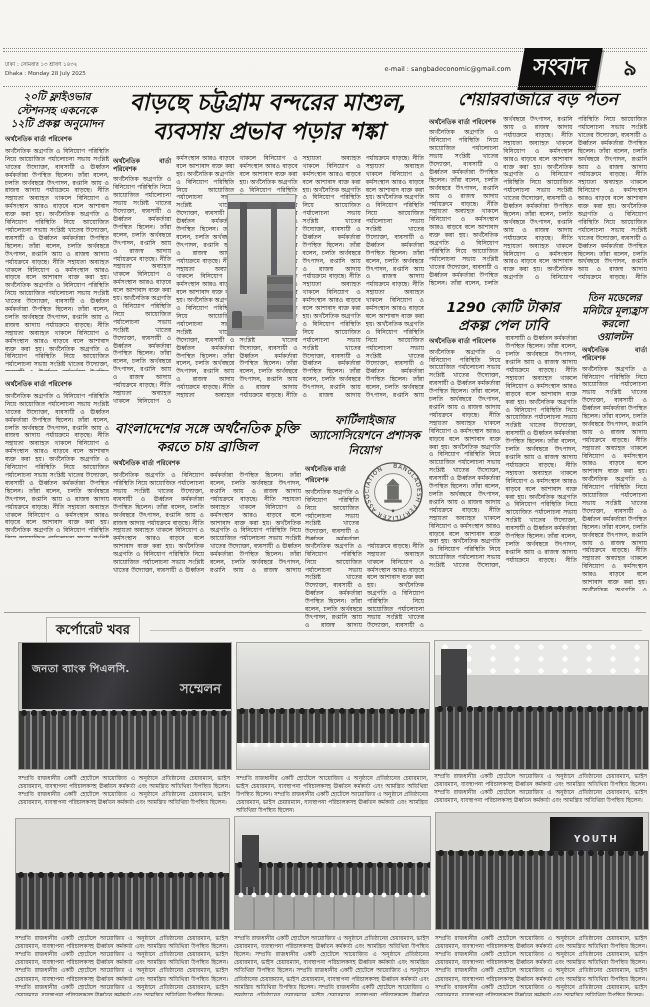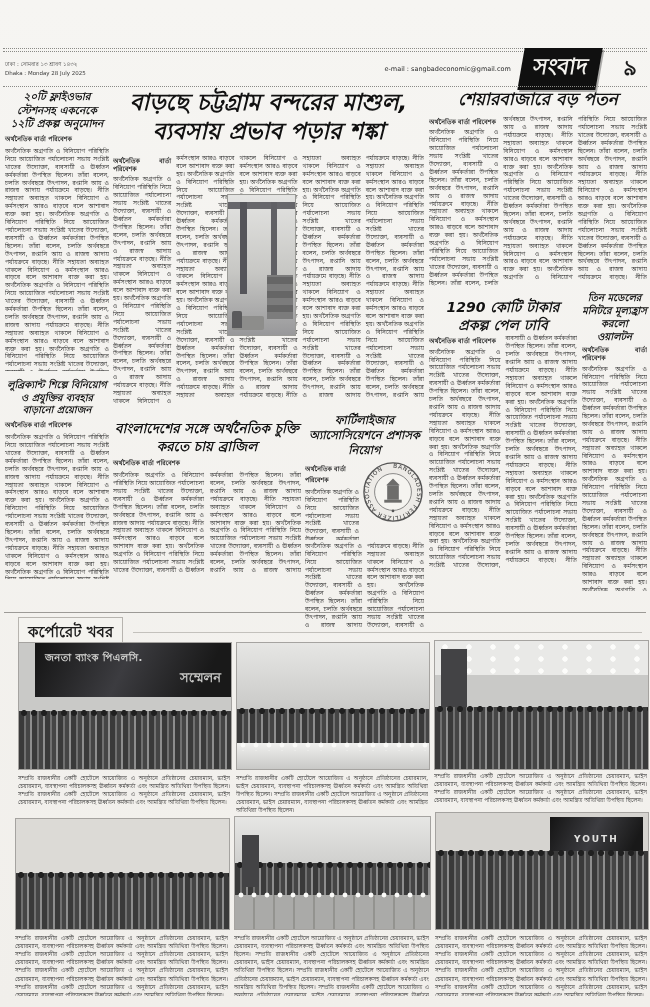--- a/index.html
+++ b/index.html
@@ -50,21 +50,21 @@
   .art-brazil .headline{font-size:13.5px;}
   .art-brazil .body{column-count:2;column-gap:6px;height:106px;}
   .art-fert{position:absolute;left:305px;top:413px;width:119px;}
   .art-fert .headline{font-size:11.5px;}
   .fert-row{margin-top:3px;overflow:hidden;}
   .fert-seal{float:right;margin:0 0 2px 3px;}
   .fert-body{column-count:2;column-gap:5px;height:92px;margin-top:2px;}
   
   .corp-rule{position:absolute;top:612px;left:4px;right:4px;border-top:1px solid #9c9a96;}
   .corp-header{position:absolute;top:617px;left:18px;right:8px;display:flex;align-items:center;gap:10px;}
-  .corp-title{font-size:15px;font-weight:bold;border:1px solid #b7b4af;padding:2px 9px;background:#f4f3ef;}
+  .corp-title{font-size:13px;font-weight:bold;border:1px solid #b7b4af;padding:2px 9px;background:#f4f3ef;margin-left:28px;}
   .corp-line{flex:1;border-top:1px solid #c3c1bc;}
   .ph{position:absolute;border:1px solid #a5a3a0;overflow:hidden;background:#c9c9c7;}
   .cap{position:absolute;font-size:5.6px;line-height:1.45;text-align:justify;color:#2a2a2a;overflow:hidden;}
   .crowd{position:absolute;left:0;right:0;bottom:0;
       background:repeating-linear-gradient(90deg,#3a3a3a 0 5px,#707070 5px 7px,#454545 7px 11px,#8e8e8e 11px 13px);}
   .crowd:before{content:'';position:absolute;top:-3px;left:0;right:0;height:10px;
       background-image:radial-gradient(circle at 5px 5px,#202020 2.6px,rgba(0,0,0,0) 3.4px);background-size:10px 10px;}
   .banner-dark{position:absolute;background:linear-gradient(115deg,#141414,#3c3c40 45%,#191919 85%);color:#d4d4d2;}
   .room{position:absolute;inset:0;background:linear-gradient(#e6e6e4,#c0c0be 70%,#a8a8a6);}
   .table-band{position:absolute;left:0;right:0;bottom:0;background:linear-gradient(#f0f0ee,#c9c9c7);}
@@ -95,21 +95,20 @@
   </div>
   <div class="dots" style="top:86px"></div>
 
   <div class="col-left">
     <div class="art-flyover">
       <div class="headline">২০টি ফ্লাইওভার স্টেশনসহ একনেকে ১২টি প্রকল্প অনুমোদন</div>
       <div class="byline">অর্থনৈতিক বার্তা পরিবেশক</div>
       <div class="body">অর্থনৈতিক অগ্রগতি ও বিনিয়োগ পরিস্থিতি নিয়ে আয়োজিত পর্যালোচনা সভায় সংশ্লিষ্ট খাতের উদ্যোক্তা, ব্যবসায়ী ও ঊর্ধ্বতন কর্মকর্তারা উপস্থিত ছিলেন। তাঁরা বলেন, চলতি অর্থবছরে উৎপাদন, রপ্তানি আয় ও রাজস্ব আদায় পর্যায়ক্রমে বাড়ছে। নীতি সহায়তা অব্যাহত থাকলে বিনিয়োগ ও কর্মসংস্থান আরও বাড়বে বলে আশাবাদ ব্যক্ত করা হয়। অর্থনৈতিক অগ্রগতি ও বিনিয়োগ পরিস্থিতি নিয়ে আয়োজিত পর্যালোচনা সভায় সংশ্লিষ্ট খাতের উদ্যোক্তা, ব্যবসায়ী ও ঊর্ধ্বতন কর্মকর্তারা উপস্থিত ছিলেন। তাঁরা বলেন, চলতি অর্থবছরে উৎপাদন, রপ্তানি আয় ও রাজস্ব আদায় পর্যায়ক্রমে বাড়ছে। নীতি সহায়তা অব্যাহত থাকলে বিনিয়োগ ও কর্মসংস্থান আরও বাড়বে বলে আশাবাদ ব্যক্ত করা হয়। অর্থনৈতিক অগ্রগতি ও বিনিয়োগ পরিস্থিতি নিয়ে আয়োজিত পর্যালোচনা সভায় সংশ্লিষ্ট খাতের উদ্যোক্তা, ব্যবসায়ী ও ঊর্ধ্বতন কর্মকর্তারা উপস্থিত ছিলেন। তাঁরা বলেন, চলতি অর্থবছরে উৎপাদন, রপ্তানি আয় ও রাজস্ব আদায় পর্যায়ক্রমে বাড়ছে। নীতি সহায়তা অব্যাহত থাকলে বিনিয়োগ ও কর্মসংস্থান আরও বাড়বে বলে আশাবাদ ব্যক্ত করা হয়। অর্থনৈতিক অগ্রগতি ও বিনিয়োগ পরিস্থিতি নিয়ে আয়োজিত পর্যালোচনা সভায় সংশ্লিষ্ট খাতের উদ্যোক্তা, ব্যবসায়ী ও ঊর্ধ্বতন কর্মকর্তারা উপস্থিত ছিলেন। তাঁরা বলেন, চলতি অর্থবছরে উৎপাদন, রপ্তানি আয় ও রাজস্ব আদায় পর্যায়ক্রমে বাড়ছে। নীতি সহায়তা অব্যাহত থাকলে বিনিয়োগ ও কর্মসংস্থান আরও বাড়বে বলে আশাবাদ ব্যক্ত করা হয়।</div>
     </div>
     <div class="art-lubricant">
-      <div class="headline">লুব্রিক্যান্ট শিল্পে বিনিয়োগ ও প্রযুক্তির ব্যবহার বাড়ানো প্রয়োজন</div>
       <div class="byline">অর্থনৈতিক বার্তা পরিবেশক</div>
       <div class="body">অর্থনৈতিক অগ্রগতি ও বিনিয়োগ পরিস্থিতি নিয়ে আয়োজিত পর্যালোচনা সভায় সংশ্লিষ্ট খাতের উদ্যোক্তা, ব্যবসায়ী ও ঊর্ধ্বতন কর্মকর্তারা উপস্থিত ছিলেন। তাঁরা বলেন, চলতি অর্থবছরে উৎপাদন, রপ্তানি আয় ও রাজস্ব আদায় পর্যায়ক্রমে বাড়ছে। নীতি সহায়তা অব্যাহত থাকলে বিনিয়োগ ও কর্মসংস্থান আরও বাড়বে বলে আশাবাদ ব্যক্ত করা হয়। অর্থনৈতিক অগ্রগতি ও বিনিয়োগ পরিস্থিতি নিয়ে আয়োজিত পর্যালোচনা সভায় সংশ্লিষ্ট খাতের উদ্যোক্তা, ব্যবসায়ী ও ঊর্ধ্বতন কর্মকর্তারা উপস্থিত ছিলেন। তাঁরা বলেন, চলতি অর্থবছরে উৎপাদন, রপ্তানি আয় ও রাজস্ব আদায় পর্যায়ক্রমে বাড়ছে। নীতি সহায়তা অব্যাহত থাকলে বিনিয়োগ ও কর্মসংস্থান আরও বাড়বে বলে আশাবাদ ব্যক্ত করা হয়। অর্থনৈতিক অগ্রগতি ও বিনিয়োগ পরিস্থিতি নিয়ে আয়োজিত পর্যালোচনা সভায় সংশ্লিষ্ট খাতের উদ্যোক্তা, ব্যবসায়ী ও ঊর্ধ্বতন কর্মকর্তারা উপস্থিত ছিলেন। তাঁরা বলেন, চলতি অর্থবছরে উৎপাদন, রপ্তানি আয় ও রাজস্ব আদায় পর্যায়ক্রমে বাড়ছে। নীতি সহায়তা অব্যাহত থাকলে বিনিয়োগ ও কর্মসংস্থান আরও বাড়বে বলে আশাবাদ ব্যক্ত করা হয়।</div>
     </div>
   </div>
 
   <div class="art-main">
     <div class="headline">বাড়ছে চট্টগ্রাম বন্দরের মাশুল, ব্যবসায় প্রভাব পড়ার শঙ্কা</div>
     <div class="body">
       <div class="byline">অর্থনৈতিক বার্তা পরিবেশক</div>
       <span>অর্থনৈতিক অগ্রগতি ও বিনিয়োগ পরিস্থিতি নিয়ে আয়োজিত পর্যালোচনা সভায় সংশ্লিষ্ট খাতের উদ্যোক্তা, ব্যবসায়ী ও ঊর্ধ্বতন কর্মকর্তারা উপস্থিত ছিলেন। তাঁরা বলেন, চলতি অর্থবছরে উৎপাদন, রপ্তানি আয় ও রাজস্ব আদায় পর্যায়ক্রমে বাড়ছে। নীতি সহায়তা অব্যাহত থাকলে বিনিয়োগ ও কর্মসংস্থান আরও বাড়বে বলে আশাবাদ ব্যক্ত করা হয়। অর্থনৈতিক অগ্রগতি ও বিনিয়োগ পরিস্থিতি নিয়ে আয়োজিত পর্যালোচনা সভায় সংশ্লিষ্ট খাতের উদ্যোক্তা, ব্যবসায়ী ও ঊর্ধ্বতন কর্মকর্তারা উপস্থিত ছিলেন। তাঁরা বলেন, চলতি অর্থবছরে উৎপাদন, রপ্তানি আয় ও রাজস্ব আদায় পর্যায়ক্রমে বাড়ছে। নীতি সহায়তা অব্যাহত থাকলে বিনিয়োগ ও কর্মসংস্থান আরও বাড়বে বলে আশাবাদ ব্যক্ত করা হয়। অর্থনৈতিক অগ্রগতি ও বিনিয়োগ পরিস্থিতি নিয়ে আয়োজিত পর্যালোচনা সভায় সংশ্লিষ্ট খাতের উদ্যোক্তা, ব্যবসায়ী ও ঊর্ধ্বতন কর্মকর্তারা উপস্থিত ছিলেন। তাঁরা বলেন, চলতি অর্থবছরে উৎপাদন, রপ্তানি আয় ও রাজস্ব আদায় পর্যায়ক্রমে বাড়ছে। নীতি সহায়তা অব্যাহত থাকলে বিনিয়োগ ও কর্মসংস্থান আরও বাড়বে বলে আশাবাদ ব্যক্ত করা হয়। অর্থনৈতিক অগ্রগতি ও বিনিয়োগ পরিস্থিতি নিয়ে আয়োজিত পর্যালোচনা সভায় সংশ্লিষ্ট খাতের উদ্যোক্তা, ব্যবসায়ী ও ঊর্ধ্বতন কর্মকর্তারা উপস্থিত ছিলেন। তাঁরা বলেন, চলতি অর্থবছরে উৎপাদন, রপ্তানি আয় ও রাজস্ব আদায় পর্যায়ক্রমে বাড়ছে। নীতি সহায়তা অব্যাহত থাকলে বিনিয়োগ ও কর্মসংস্থান আরও বাড়বে বলে আশাবাদ ব্যক্ত করা হয়। অর্থনৈতিক অগ্রগতি ও বিনিয়োগ পরিস্থিতি নিয়ে আয়োজিত পর্যালোচনা সভায় সংশ্লিষ্ট খাতের উদ্যোক্তা, ব্যবসায়ী ও ঊর্ধ্বতন কর্মকর্তারা উপস্থিত ছিলেন। তাঁরা বলেন, চলতি অর্থবছরে উৎপাদন, রপ্তানি আয় ও রাজস্ব আদায় পর্যায়ক্রমে বাড়ছে। নীতি সহায়তা অব্যাহত থাকলে বিনিয়োগ ও কর্মসংস্থান আরও বাড়বে বলে আশাবাদ ব্যক্ত করা হয়। অর্থনৈতিক অগ্রগতি ও বিনিয়োগ পরিস্থিতি নিয়ে আয়োজিত পর্যালোচনা সভায় সংশ্লিষ্ট খাতের উদ্যোক্তা, ব্যবসায়ী ও ঊর্ধ্বতন কর্মকর্তারা উপস্থিত ছিলেন। তাঁরা বলেন, চলতি অর্থবছরে উৎপাদন, রপ্তানি আয় ও রাজস্ব আদায় পর্যায়ক্রমে বাড়ছে। নীতি সহায়তা অব্যাহত থাকলে বিনিয়োগ ও কর্মসংস্থান আরও বাড়বে বলে আশাবাদ ব্যক্ত করা হয়। অর্থনৈতিক অগ্রগতি ও বিনিয়োগ পরিস্থিতি নিয়ে আয়োজিত পর্যালোচনা সভায় সংশ্লিষ্ট খাতের উদ্যোক্তা, ব্যবসায়ী ও ঊর্ধ্বতন কর্মকর্তারা উপস্থিত ছিলেন। তাঁরা বলেন, চলতি অর্থবছরে উৎপাদন, রপ্তানি আয় ও রাজস্ব আদায় পর্যায়ক্রমে বাড়ছে। নীতি সহায়তা অব্যাহত থাকলে বিনিয়োগ ও কর্মসংস্থান আরও বাড়বে বলে আশাবাদ ব্যক্ত করা হয়। অর্থনৈতিক অগ্রগতি ও বিনিয়োগ পরিস্থিতি নিয়ে আয়োজিত পর্যালোচনা সভায় সংশ্লিষ্ট খাতের উদ্যোক্তা, ব্যবসায়ী ও ঊর্ধ্বতন কর্মকর্তারা উপস্থিত ছিলেন। তাঁরা বলেন, চলতি অর্থবছরে উৎপাদন, রপ্তানি আয় ও রাজস্ব আদায় পর্যায়ক্রমে বাড়ছে। নীতি সহায়তা অব্যাহত থাকলে বিনিয়োগ ও কর্মসংস্থান আরও বাড়বে বলে আশাবাদ ব্যক্ত করা হয়। অর্থনৈতিক অগ্রগতি ও বিনিয়োগ পরিস্থিতি নিয়ে আয়োজিত পর্যালোচনা সভায় সংশ্লিষ্ট খাতের উদ্যোক্তা, ব্যবসায়ী ও ঊর্ধ্বতন কর্মকর্তারা উপস্থিত ছিলেন। তাঁরা বলেন, চলতি অর্থবছরে উৎপাদন, রপ্তানি আয় ও রাজস্ব আদায় পর্যায়ক্রমে বাড়ছে। নীতি সহায়তা অব্যাহত থাকলে বিনিয়োগ ও কর্মসংস্থান আরও বাড়বে বলে আশাবাদ ব্যক্ত করা হয়। অর্থনৈতিক অগ্রগতি ও বিনিয়োগ পরিস্থিতি নিয়ে আয়োজিত পর্যালোচনা সভায় সংশ্লিষ্ট খাতের উদ্যোক্তা, ব্যবসায়ী ও ঊর্ধ্বতন কর্মকর্তারা উপস্থিত ছিলেন। তাঁরা বলেন, চলতি অর্থবছরে উৎপাদন, রপ্তানি আয় ও রাজস্ব আদায় পর্যায়ক্রমে বাড়ছে। নীতি সহায়তা অব্যাহত থাকলে বিনিয়োগ ও কর্মসংস্থান আরও বাড়বে বলে আশাবাদ ব্যক্ত করা হয়। অর্থনৈতিক অগ্রগতি ও বিনিয়োগ পরিস্থিতি নিয়ে আয়োজিত পর্যালোচনা সভায় সংশ্লিষ্ট খাতের উদ্যোক্তা, ব্যবসায়ী ও ঊর্ধ্বতন কর্মকর্তারা উপস্থিত ছিলেন। তাঁরা বলেন, চলতি অর্থবছরে উৎপাদন, রপ্তানি আয় ও রাজস্ব আদায় পর্যায়ক্রমে বাড়ছে। নীতি সহায়তা অব্যাহত থাকলে বিনিয়োগ ও কর্মসংস্থান আরও বাড়বে বলে আশাবাদ ব্যক্ত করা হয়। অর্থনৈতিক অগ্রগতি ও বিনিয়োগ পরিস্থিতি নিয়ে আয়োজিত পর্যালোচনা সভায় সংশ্লিষ্ট খাতের উদ্যোক্তা, ব্যবসায়ী ও ঊর্ধ্বতন কর্মকর্তারা উপস্থিত ছিলেন। তাঁরা বলেন, চলতি অর্থবছরে উৎপাদন, রপ্তানি আয় ও রাজস্ব আদায় পর্যায়ক্রমে বাড়ছে। নীতি সহায়তা অব্যাহত থাকলে বিনিয়োগ ও কর্মসংস্থান আরও বাড়বে বলে আশাবাদ ব্যক্ত করা হয়।</span>
@@ -177,21 +176,21 @@
     <div class="body fert-body">অর্থনৈতিক অগ্রগতি ও বিনিয়োগ পরিস্থিতি নিয়ে আয়োজিত পর্যালোচনা সভায় সংশ্লিষ্ট খাতের উদ্যোক্তা, ব্যবসায়ী ও ঊর্ধ্বতন কর্মকর্তারা উপস্থিত ছিলেন। তাঁরা বলেন, চলতি অর্থবছরে উৎপাদন, রপ্তানি আয় ও রাজস্ব আদায় পর্যায়ক্রমে বাড়ছে। নীতি সহায়তা অব্যাহত থাকলে বিনিয়োগ ও কর্মসংস্থান আরও বাড়বে বলে আশাবাদ ব্যক্ত করা হয়। অর্থনৈতিক অগ্রগতি ও বিনিয়োগ পরিস্থিতি নিয়ে আয়োজিত পর্যালোচনা সভায় সংশ্লিষ্ট খাতের উদ্যোক্তা, ব্যবসায়ী ও ঊর্ধ্বতন কর্মকর্তারা উপস্থিত ছিলেন। তাঁরা বলেন, চলতি অর্থবছরে উৎপাদন, রপ্তানি আয় ও রাজস্ব আদায় পর্যায়ক্রমে বাড়ছে। নীতি সহায়তা অব্যাহত থাকলে বিনিয়োগ ও কর্মসংস্থান আরও বাড়বে বলে আশাবাদ ব্যক্ত করা হয়। অর্থনৈতিক অগ্রগতি ও বিনিয়োগ পরিস্থিতি নিয়ে আয়োজিত পর্যালোচনা সভায় সংশ্লিষ্ট খাতের উদ্যোক্তা, ব্যবসায়ী ও ঊর্ধ্বতন কর্মকর্তারা উপস্থিত ছিলেন। তাঁরা বলেন, চলতি অর্থবছরে উৎপাদন, রপ্তানি আয় ও রাজস্ব আদায় পর্যায়ক্রমে বাড়ছে। নীতি সহায়তা অব্যাহত থাকলে বিনিয়োগ ও কর্মসংস্থান আরও বাড়বে বলে আশাবাদ ব্যক্ত করা হয়।</div>
   </div>
 
   <div class="corp-rule"></div>
   <div class="corp-header">
     <span class="corp-title">কর্পোরেট খবর</span>
     <span class="corp-line"></span>
   </div>
 
   <div class="ph" style="left:18px;top:642px;width:212px;height:126px">
-    <div class="banner-dark" style="top:0;left:16px;right:0;height:54px;padding:7px 10px;box-sizing:border-box">
+    <div class="banner-dark" style="top:0;left:3px;right:0;height:66px;padding:18px 10px;box-sizing:border-box">
       <div style="font-size:10px;font-weight:bold;letter-spacing:.4px">জনতা ব্যাংক পিএলসি.</div>
       <div style="font-size:13px;font-weight:bold;text-align:right;margin-top:1px;color:#c7c7c5">সম্মেলন</div>
     </div>
     <div class="crowd" style="height:58px"></div>
   </div>
 
   <div class="ph" style="left:236px;top:642px;width:192px;height:126px">
     <div class="room"></div>
     <div class="crowd" style="bottom:24px;height:36px"></div>
     <div class="table-band" style="height:26px"></div>

